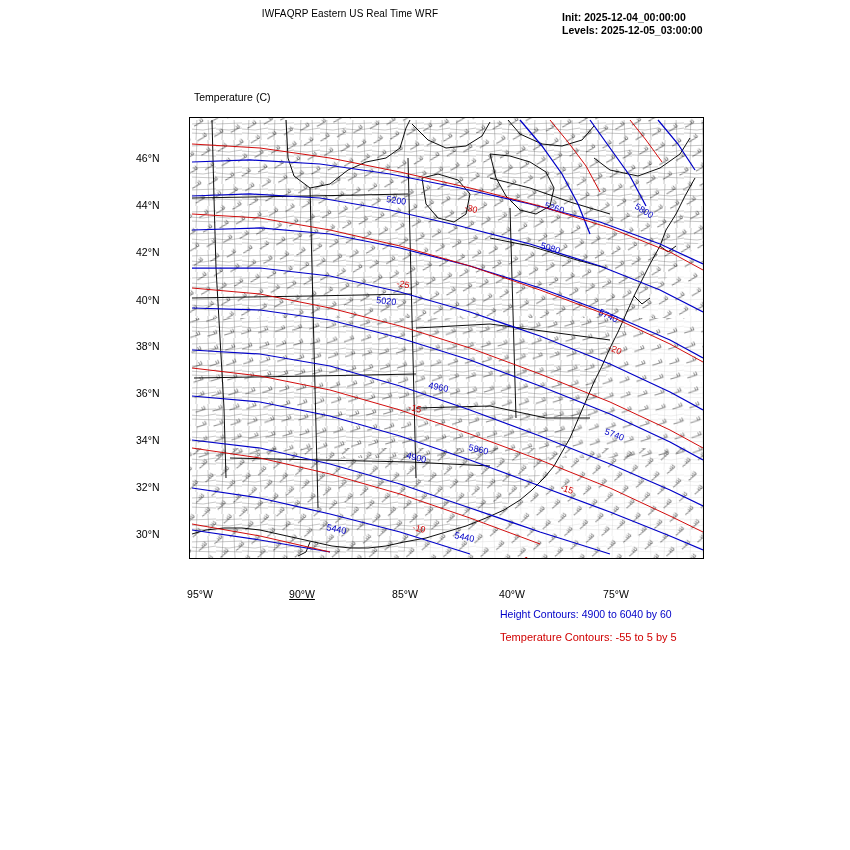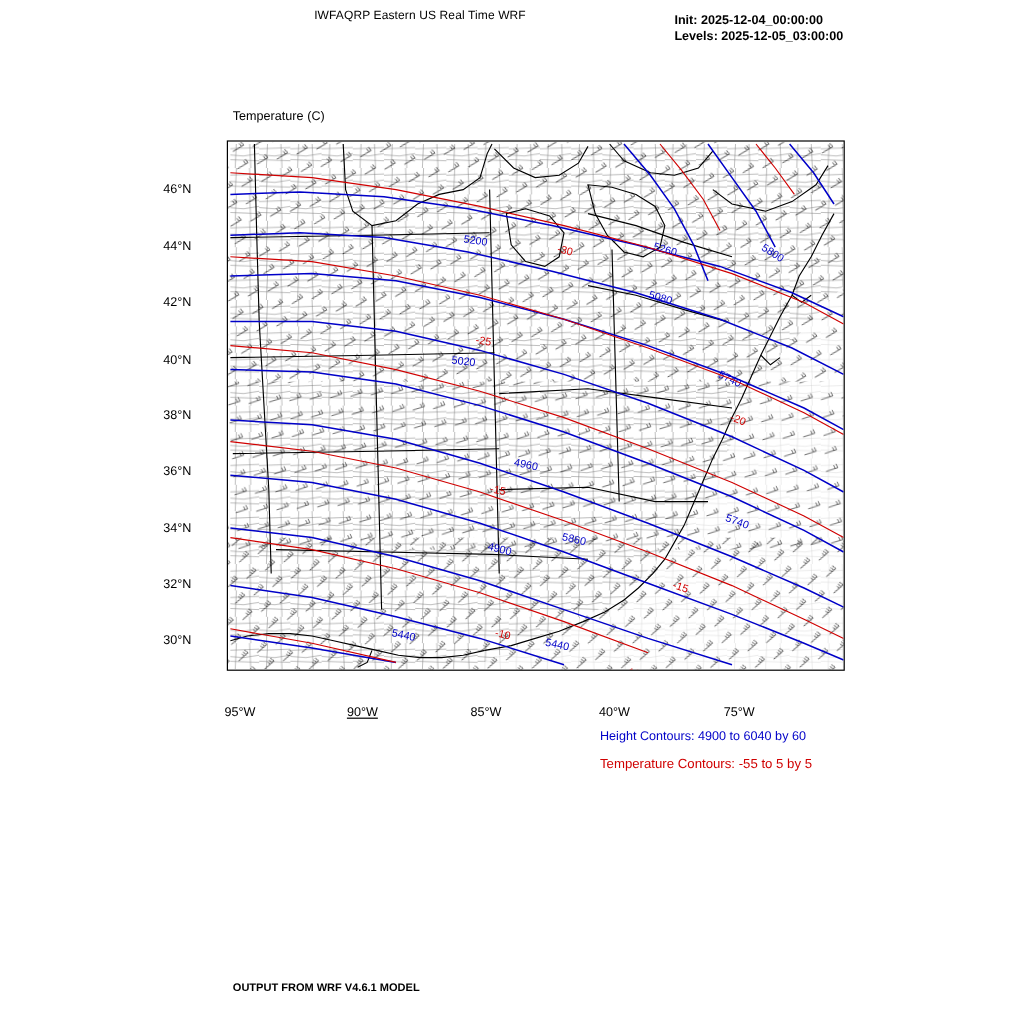--- a/index.html
+++ b/index.html
@@ -251,14 +251,13 @@
         <text x="330" y="444" transform="rotate(12 330 444)">-10</text>
       </g>
     </g>
   </svg>
 </div>
 
 <div class="abs" id="legend-height">Height Contours: 4900 to 6040 by 60</div>
 <div class="abs" id="legend-temp">Temperature Contours: -55 to 5 by 5</div>
 
 <div class="abs" id="footer">
-  <div>OUTPUT FROM WRF V4.6.1 MODEL</div>
 </div>
 
 </body></html>

